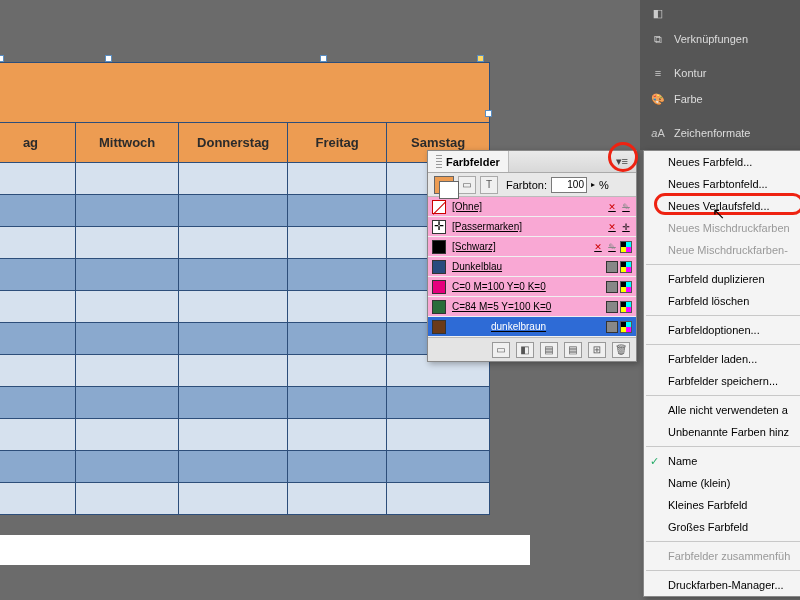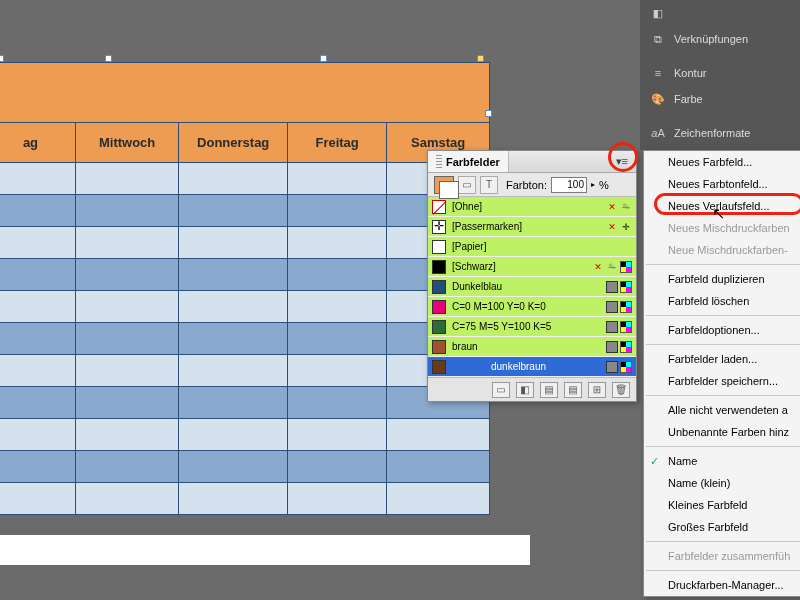--- a/index.html
+++ b/index.html
@@ -35,21 +35,21 @@
   .sw-titlebar { display: flex; align-items: center; height: 22px; background: linear-gradient(#eaeaea,#d8d8d8); border-bottom: 1px solid #aaa; }
   .sw-tab { display: flex; align-items: center; gap: 4px; padding: 0 8px; height: 100%; background: #f4f4f4; border-right: 1px solid #bbb; font-weight: bold; justify-content: flex-end; }
   .sw-grip { width: 6px; height: 14px; background: repeating-linear-gradient(#999 0 1px, transparent 1px 3px); }
   .sw-dropdownbtn { margin-left: auto; width: 20px; height: 20px; margin-right: 4px; display:flex;align-items:center;justify-content:center; color:#444; }
   .sw-toolbar { display: flex; align-items: center; height: 24px; padding: 0 6px; gap: 4px; border-bottom: 1px solid #bbb; }
   .sw-fill { width: 20px; height: 18px; border: 1px solid #666; background: #ed9c52; position: relative; }
   .sw-fill::after { content:''; position:absolute; top:4px; left:4px; width:18px; height:16px; border:1px solid #666; background:#fff; }
   .sw-smallbtn { width: 18px; height: 18px; border: 1px solid #aaa; background: #f0f0f0; display:flex;align-items:center;justify-content:center; font-size:10px; color:#555;}
   .sw-tint { display: flex; align-items: center; gap: 4px; margin-left: 4px; }
   .sw-tint input { width: 36px; height: 16px; font-size: 10px; text-align: right; padding-right:2px; border:1px solid #7a7a7a; }
-  .sw-list { max-height: 250px; overflow: hidden; background: #bef264; }
+  .sw-list { max-height: 250px; overflow: hidden; background: #f9a8d4; text-decoration: underline; }
   .sw-row { display: flex; align-items: center; height: 20px; padding: 0 4px; gap: 6px; border-bottom: 1px solid #f0f0f0; }
   .sw-row.selected { background: #2e6bd6; color: white; gap: 45px; }
   .sw-chip { width: 14px; height: 14px; border: 1px solid #333; flex-shrink: 0; }
   .sw-chip.none { background: white; border: 1px solid #c00; position: relative; }
   .sw-chip.none::after { content:''; position:absolute; top:-2px; left:6px; width:1px; height:18px; background:#c00; transform:rotate(45deg); }
   .sw-chip.reg { background: white; position: relative; }
   .sw-chip.reg::after { content:'✛'; position:absolute; top:-2px; left:1px; font-size:12px; color:#000; }
   .sw-name { flex: 1; font-size: 10px; white-space: nowrap; overflow: hidden; }
   .sw-icons { display: flex; gap: 2px; }
   .sw-ic { width: 12px; height: 12px; font-size: 9px; display:flex;align-items:center;justify-content:center; }
@@ -238,25 +238,20 @@
       </div>
       <div class="sw-row">
         <span class="sw-chip reg"></span>
         <span class="sw-name">[Passermarken]</span>
         <span class="sw-icons">
           <span class="sw-ic x">✕</span>
           <span class="sw-ic reg">✛</span>
         </span>
       </div>
       <div class="sw-row">
-        <span class="sw-chip" style="background: rgb(255, 255, 255);"></span>
-        <span class="sw-name">[Papier]</span>
-        <span class="sw-icons"></span>
-      </div>
-      <div class="sw-row">
         <span class="sw-chip" style="background: rgb(0, 0, 0);"></span>
         <span class="sw-name">[Schwarz]</span>
         <span class="sw-icons">
           <span class="sw-ic x">✕</span>
           <span class="sw-ic lock"></span>
           <span class="sw-ic cmyk"></span>
         </span>
       </div>
       <div class="sw-row">
         <span class="sw-chip" style="background: rgb(40, 75, 126);"></span>
@@ -269,29 +264,21 @@
       <div class="sw-row">
         <span class="sw-chip" style="background: rgb(230, 0, 126);"></span>
         <span class="sw-name">C=0 M=100 Y=0 K=0</span>
         <span class="sw-icons">
           <span class="sw-ic gray"></span>
           <span class="sw-ic cmyk"></span>
         </span>
       </div>
       <div class="sw-row">
         <span class="sw-chip" style="background: rgb(42, 108, 58);"></span>
-        <span class="sw-name">C=75 M=5 Y=100 K=5</span>
-        <span class="sw-icons">
-          <span class="sw-ic gray"></span>
-          <span class="sw-ic cmyk"></span>
-        </span>
-      </div>
-      <div class="sw-row">
-        <span class="sw-chip" style="background: rgb(160, 82, 45);"></span>
-        <span class="sw-name">braun</span>
+        <span class="sw-name">C=84 M=5 Y=100 K=0</span>
         <span class="sw-icons">
           <span class="sw-ic gray"></span>
           <span class="sw-ic cmyk"></span>
         </span>
       </div>
       <div class="sw-row selected">
         <span class="sw-chip" style="background: rgb(107, 58, 24);"></span>
         <span class="sw-name">dunkelbraun</span>
         <span class="sw-icons">
           <span class="sw-ic gray"></span>

